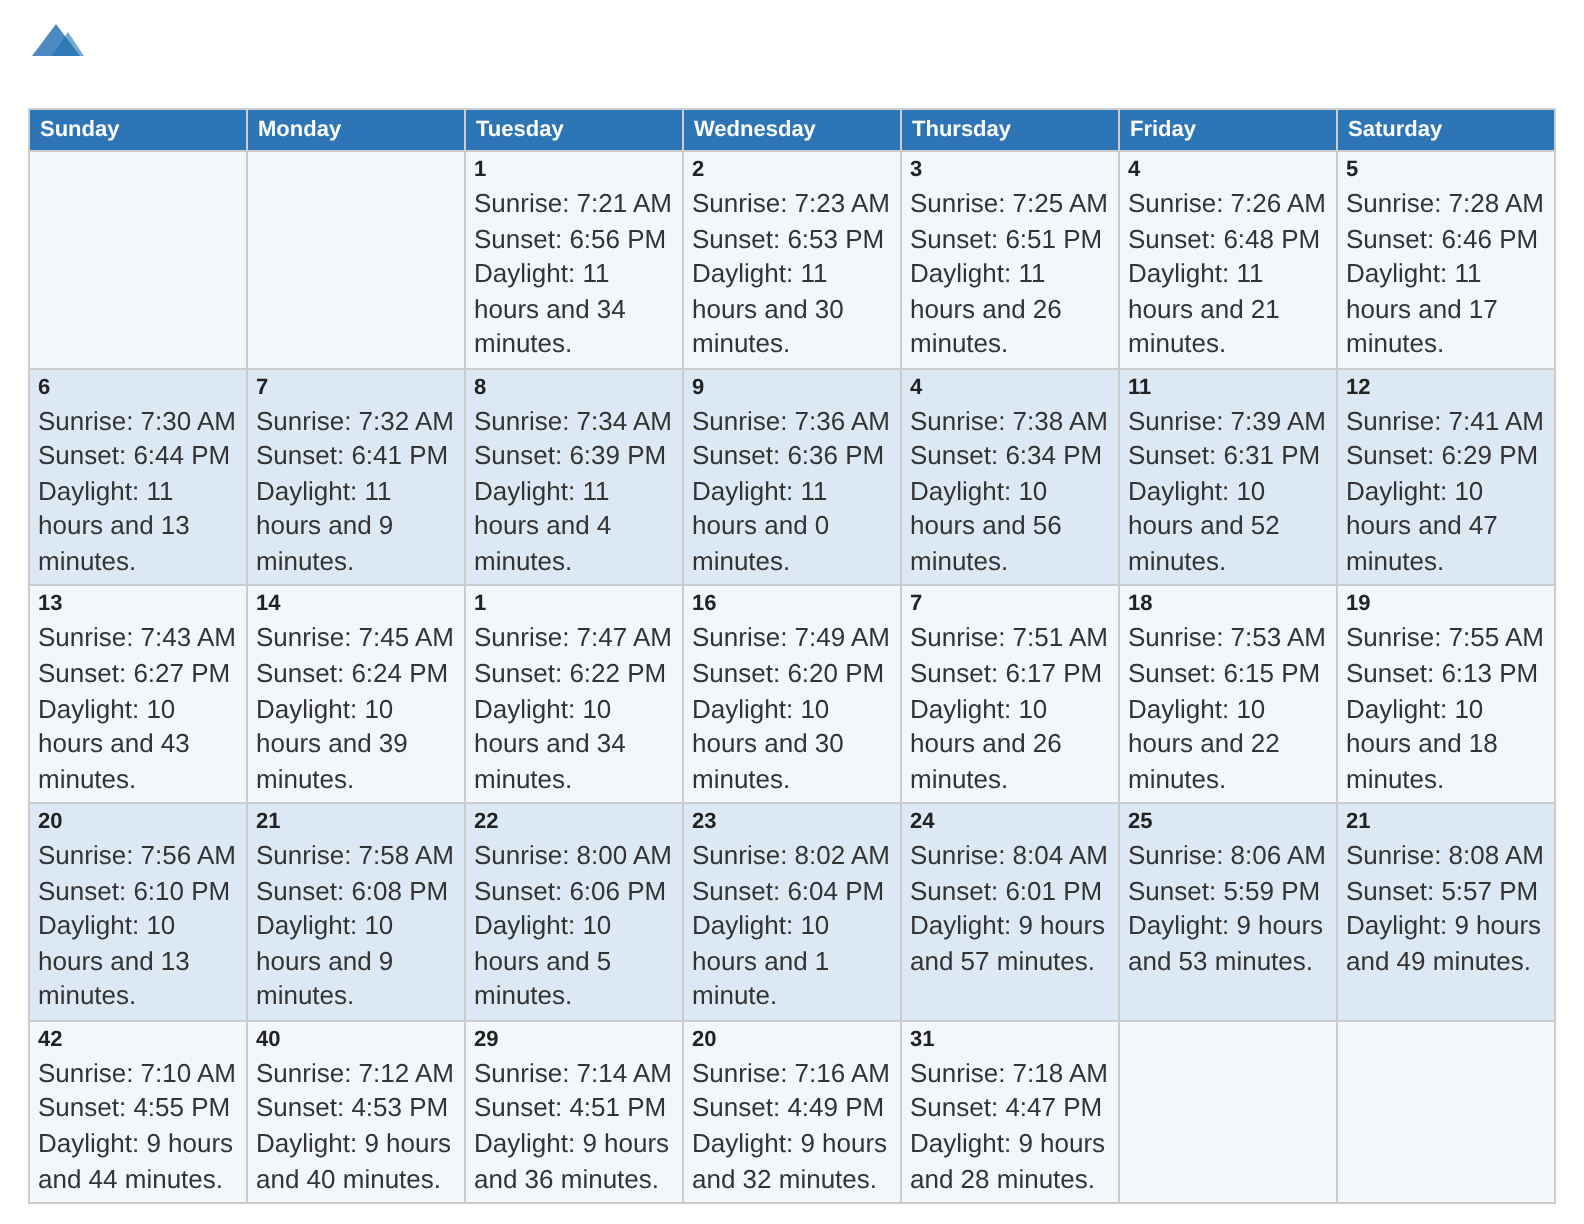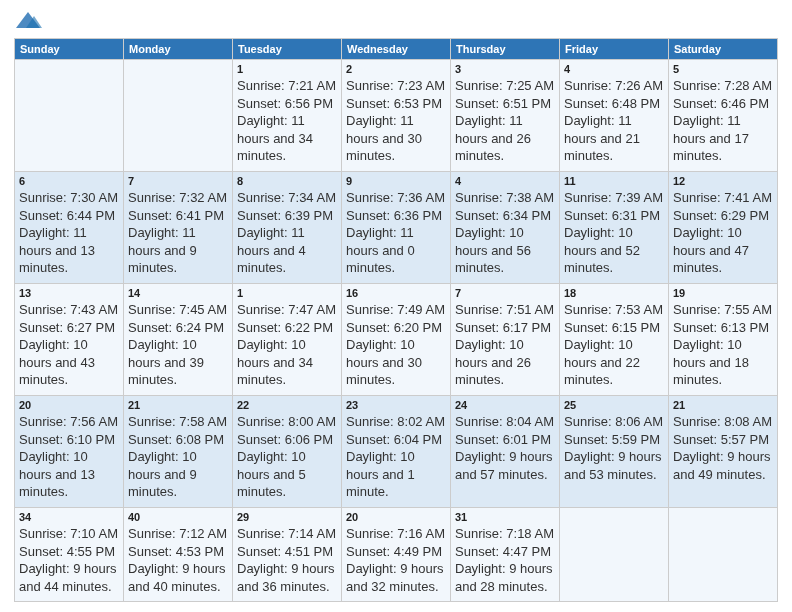--- a/index.html
+++ b/index.html
@@ -9,20 +9,21 @@
       font-family: Arial, sans-serif;
       background: #fff;
       overflow: hidden;
     }
     .page {
       width: 792px;
       height: 612px;
       padding: 10px 14px;
       display: flex;
       flex-direction: column;
+      gap: 16px;
     }
     .header {
       display: flex;
       justify-content: space-between;
       align-items: flex-start;
       margin-bottom: 6px;
     }
     .logo {
       display: flex;
       align-items: center;
@@ -240,21 +241,21 @@
             <span class="day-number">25</span>
             <div class="day-detail">Sunrise: 8:06 AM<br>Sunset: 5:59 PM<br>Daylight: 9 hours and 53 minutes.</div>
           </td>
           <td>
             <span class="day-number">21</span>
             <div class="day-detail">Sunrise: 8:08 AM<br>Sunset: 5:57 PM<br>Daylight: 9 hours and 49 minutes.</div>
           </td>
         </tr>
         <tr>
           <td>
-            <span class="day-number">34</span>
+            <span class="day-number">42</span>
             <div class="day-detail">Sunrise: 7:10 AM<br>Sunset: 4:55 PM<br>Daylight: 9 hours and 44 minutes.</div>
           </td>
           <td>
             <span class="day-number">40</span>
             <div class="day-detail">Sunrise: 7:12 AM<br>Sunset: 4:53 PM<br>Daylight: 9 hours and 40 minutes.</div>
           </td>
           <td>
             <span class="day-number">29</span>
             <div class="day-detail">Sunrise: 7:14 AM<br>Sunset: 4:51 PM<br>Daylight: 9 hours and 36 minutes.</div>
           </td>

